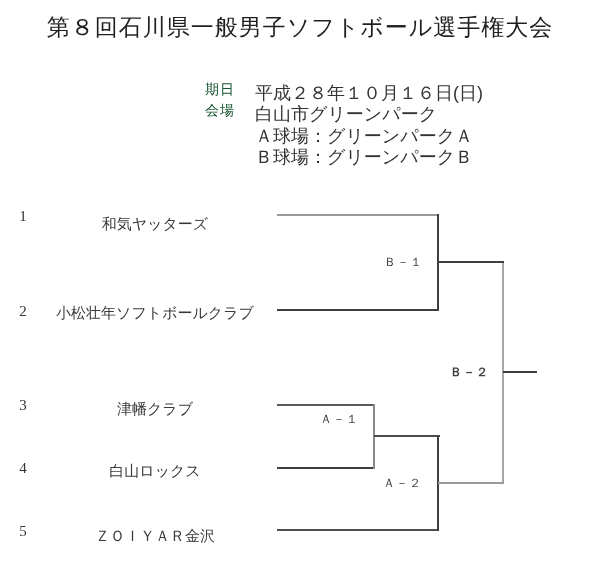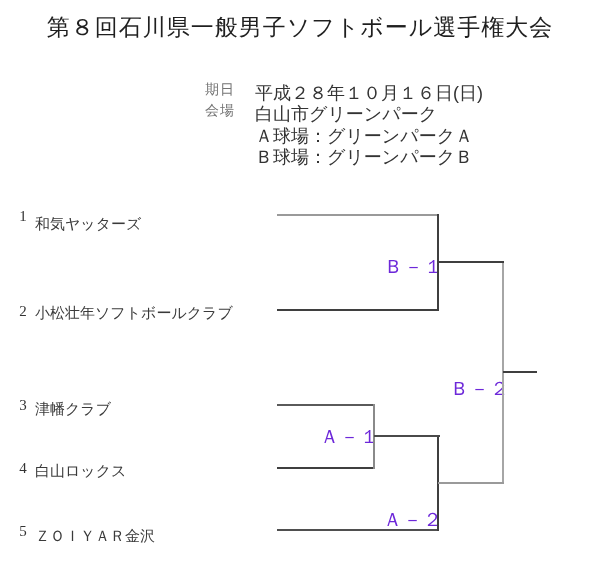--- a/index.html
+++ b/index.html
@@ -12,40 +12,40 @@
   }
   .title{
     position:absolute;left:0;top:12px;width:600px;
     text-align:center;
     font-family:"Liberation Serif","DejaVu Serif",serif;
     font-size:23px;font-weight:500;letter-spacing:1px;
     color:#1f1f1f;margin:0;
   }
   .info-label{
     position:absolute;left:205px;
-    font-size:14px;color:#737373;letter-spacing:1px;
+    font-size:14px;color:#14532d;letter-spacing:1px;
   }
   .info-value{
     position:absolute;left:255px;
     font-size:18px;color:#333;
   }
   .r1{top:81px;} .r2{top:102px;} .r3{top:124px;} .r4{top:145px;font-family:Liberation Mono, monospace;}
   .seed{
     position:absolute;left:16px;width:14px;
     font-family:"Liberation Serif","DejaVu Serif",serif;
     font-size:15px;color:#333;text-align:center;
   }
   .team{
     position:absolute;left:35px;width:240px;
-    font-size:15px;color:#3a3a3a;text-align:left;
+    font-size:15px;color:#3a3a3a;text-align:center;
     line-height:18px;white-space:nowrap;
   }
   .mlabel{
     position:absolute;
-    font-size:19px;color:#6d28d9;letter-spacing:1px;white-space:nowrap;
+    font-size:12px;color:#404040;letter-spacing:1px;white-space:nowrap;
   }
   .hline{position:absolute;height:2px;}
   .vline{position:absolute;width:2px;}
 </style>
 </head>
 <body>
 
 <div class="sheet">
 
   <h1 class="title">第８回石川県一般男子ソフトボール選手権大会</h1>
@@ -63,23 +63,23 @@
   <span class="seed" style="top:460px;">4</span>
   <span class="seed" style="top:523px;">5</span>
 
   <span class="team" style="top:215px;">和気ヤッターズ</span>
   <span class="team" style="top:400px;">津幡クラブ</span>
   <span class="team" style="top:304px;">小松壮年ソフトボールクラブ</span>
   <span class="team" style="top:527px;">ＺＯＩＹＡＲ金沢</span>
   <span class="team" style="top:462px;">白山ロックス</span>
 
   <span class="mlabel" style="left:384px;top:254px;">Ｂ－１</span>
-  <span class="mlabel" style="left:450px;top:376px;">Ｂ－２</span>
-  <span class="mlabel" style="left:320px;top:424px;">Ａ－１</span>
-  <span class="mlabel" style="left:383px;top:475px;margin-top:32px;">Ａ－２</span>
+  <span class="mlabel" style="left:450px;top:364px;font-weight:bold;">Ｂ－２</span>
+  <span class="mlabel" style="left:320px;top:411px;">Ａ－１</span>
+  <span class="mlabel" style="left:383px;top:475px;">Ａ－２</span>
 
   <div class="hline" style="left:277px;top:214px;width:162px;background:#9a9a9a;"></div>
   <div class="hline" style="left:277px;top:309px;width:162px;background:#3f3f3f;"></div>
   <div class="hline" style="left:277px;top:404px;width:98px;background:#5a5a5a;"></div>
   <div class="hline" style="left:277px;top:467px;width:98px;background:#3f3f3f;"></div>
   <div class="hline" style="left:277px;top:529px;width:162px;background:#4f4f4f;"></div>
 
   <div class="vline" style="left:437px;top:214px;height:97px;background:#3f3f3f;"></div>
   <div class="vline" style="left:373px;top:404px;height:65px;background:#8a8a8a;"></div>
   <div class="vline" style="left:437px;top:435px;height:96px;background:#3f3f3f;"></div>

